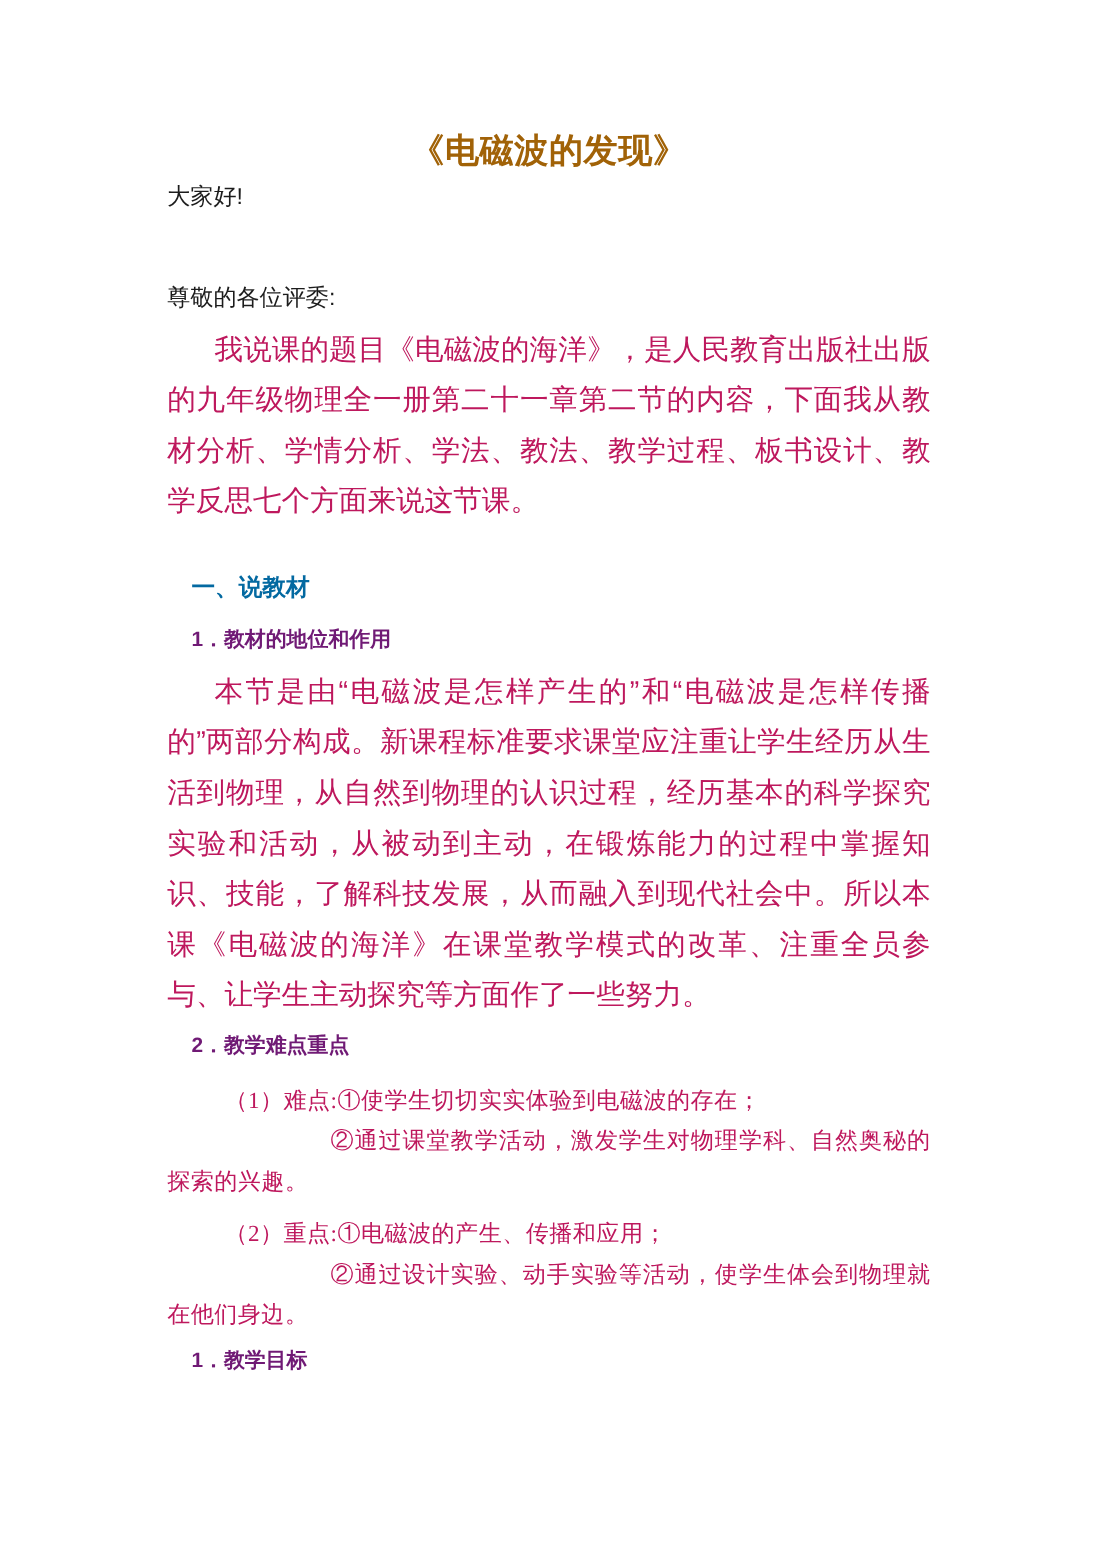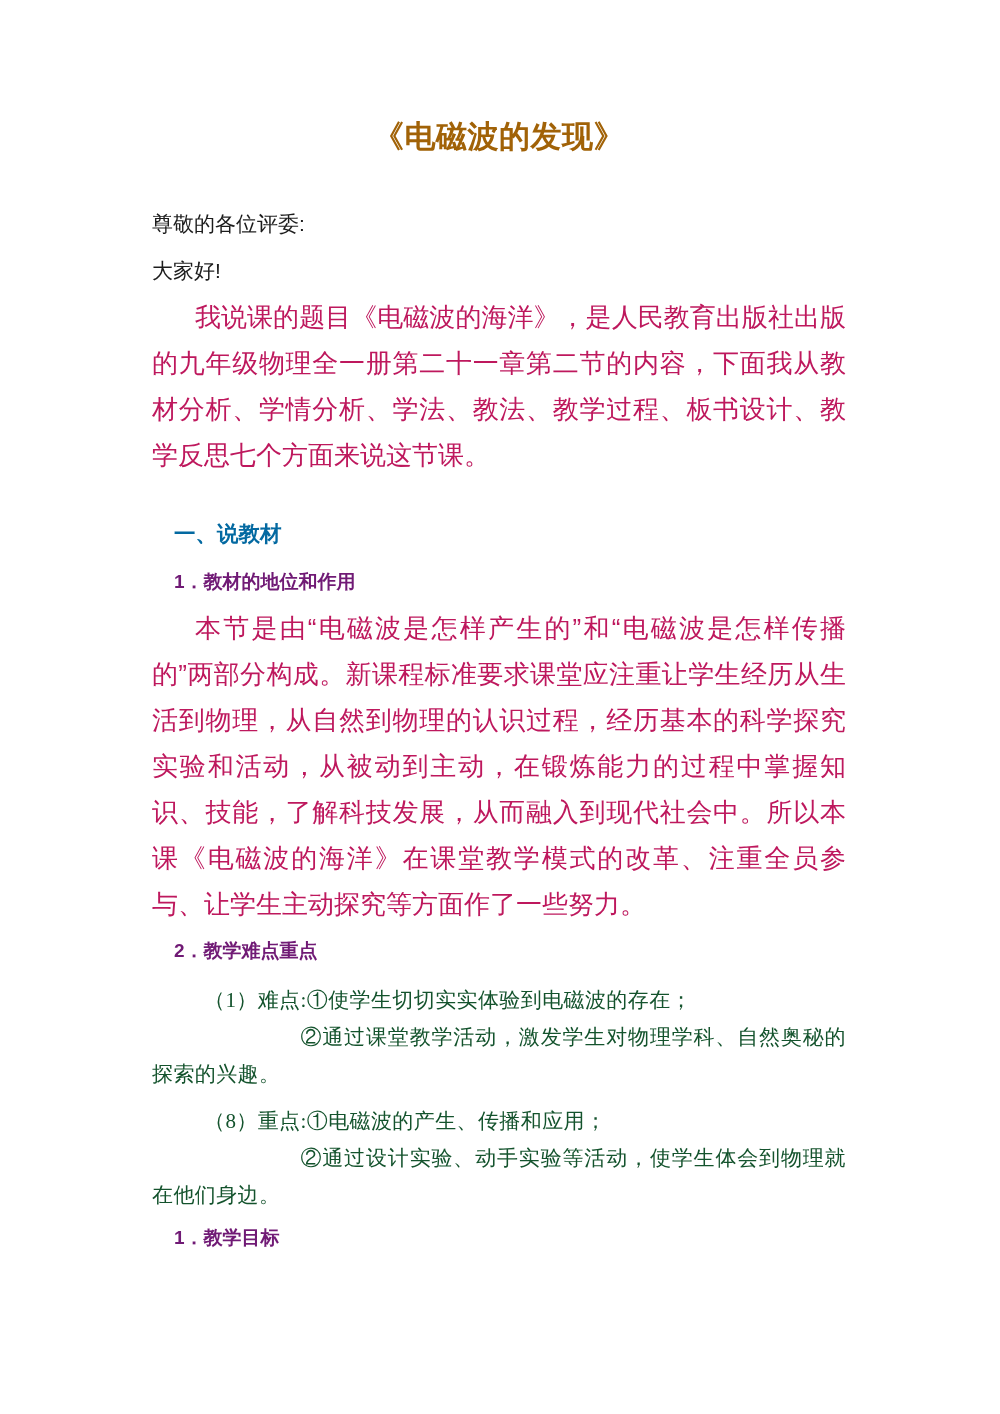--- a/index.html
+++ b/index.html
@@ -86,21 +86,21 @@
     color: #701a75;
   }
   .heading-1.spaced { margin-top: 33px; }
 
   
   .kai {
     font-family: "Liberation Serif", "DejaVu Serif", serif;
     font-size: 21px;
     line-height: 37px;
     margin: 0;
-    color: #14532d;
+    color: #be185d;
     letter-spacing: 0.4px;
   }
   .kai-lead {
     text-indent: 52px;
   }
   .kai-sub {
     text-indent: 0;
     padding-left: 0;
     text-align: justify;
     text-justify: inter-ideograph;
@@ -115,40 +115,40 @@
   .spacer-sm { height: 8px; }
 </style>
 </head>
 <body>
 
 <div class="page">
   <div class="content">
 
     <h1 class="doc-title">《电磁波的发现》</h1>
 
+    <p class="salutation">大家好!</p>
+
     <p class="salutation first">尊敬的各位评委:</p>
-
-    <p class="salutation">大家好!</p>
 
     <p class="body-par">我说课的题目《电磁波的海洋》，是人民教育出版社出版的九年级物理全一册第二十一章第二节的内容，下面我从教材分析、学情分析、学法、教法、教学过程、板书设计、教学反思七个方面来说这节课。</p>
 
     <h2 class="heading-1 spaced">一、说教材</h2>
 
     <h3 class="heading-2">1．教材的地位和作用</h3>
 
     <p class="body-par">本节是由“电磁波是怎样产生的”和“电磁波是怎样传播的”两部分构成。新课程标准要求课堂应注重让学生经历从生活到物理，从自然到物理的认识过程，经历基本的科学探究实验和活动，从被动到主动，在锻炼能力的过程中掌握知识、技能，了解科技发展，从而融入到现代社会中。所以本课《电磁波的海洋》在课堂教学模式的改革、注重全员参与、让学生主动探究等方面作了一些努力。</p>
 
     <h3 class="heading-2">2．教学难点重点</h3>
 
     <div class="spacer-sm"></div>
 
     <p class="kai kai-lead"><span class="nowrap">（1）难点:</span><span class="nowrap">①使学生切切实实体验到电磁波的存在；</span></p>
 
     <p class="kai kai-sub"><span class="pad"></span><span>②通过课堂教学活动，激发学生对物理学科、自然奥秘的探索的兴趣。</span></p>
 
-    <p class="kai kai-lead kai-gap-top"><span class="nowrap">（8）重点:</span><span class="nowrap">①电磁波的产生、传播和应用；</span></p>
+    <p class="kai kai-lead kai-gap-top"><span class="nowrap">（2）重点:</span><span class="nowrap">①电磁波的产生、传播和应用；</span></p>
 
     <p class="kai kai-sub"><span class="pad"></span><span>②通过设计实验、动手实验等活动，使学生体会到物理就在他们身边。</span></p>
 
     <h3 class="heading-2">1．教学目标</h3>
 
   </div>
 </div>
 
 </body></html>

